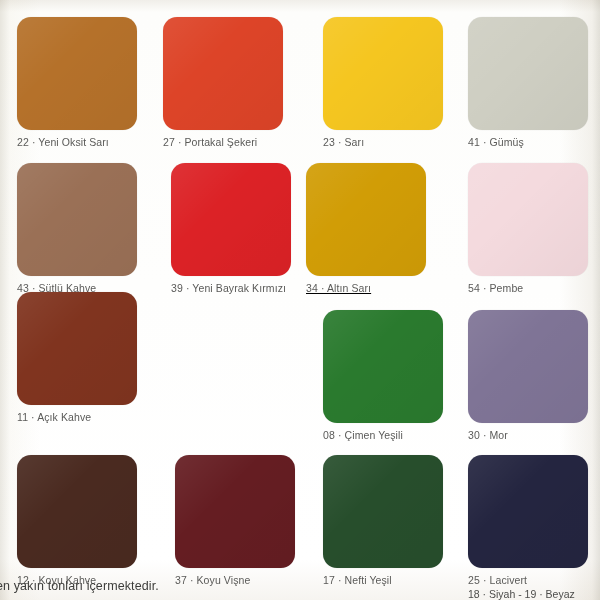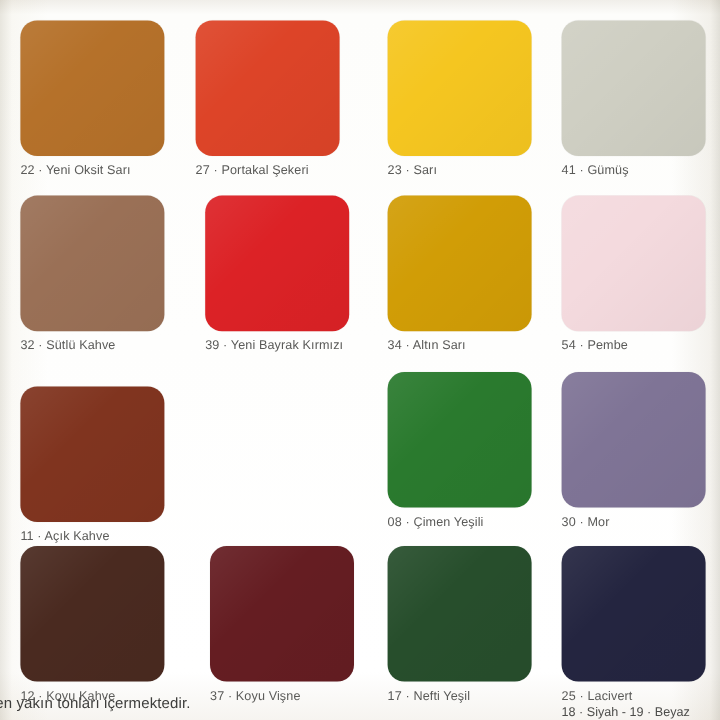--- a/index.html
+++ b/index.html
@@ -106,41 +106,41 @@
       <div class="swatch-cell" style="left: 468px; top: 17px;">
         <div class="swatch-chip" style="background: rgb(207, 207, 195);">
           <div class="sheen"></div>
         </div>
         <div class="swatch-label">41 · Gümüş</div>
       </div>
       <div class="swatch-cell" style="left: 17px; top: 163px;">
         <div class="swatch-chip" style="background: rgb(154, 112, 86);">
           <div class="sheen"></div>
         </div>
-        <div class="swatch-label">32 · Sütlü Kahve</div>
+        <div class="swatch-label">43 · Sütlü Kahve</div>
       </div>
       <div class="swatch-cell" style="left: 163px; top: 163px; padding-left: 8px;">
         <div class="swatch-chip" style="background: rgb(220, 34, 38);">
           <div class="sheen"></div>
         </div>
         <div class="swatch-label">39 · Yeni Bayrak Kırmızı</div>
       </div>
-      <div class="swatch-cell" style="left: 323px; top: 163px;">
+      <div class="swatch-cell" style="left: 306px; top: 163px; text-decoration: underline;">
         <div class="swatch-chip" style="background: rgb(209, 157, 6);">
           <div class="sheen"></div>
         </div>
         <div class="swatch-label">34 · Altın Sarı</div>
       </div>
       <div class="swatch-cell" style="left: 468px; top: 163px;">
         <div class="swatch-chip" style="background: rgb(244, 218, 222);">
           <div class="sheen"></div>
         </div>
         <div class="swatch-label">54 · Pembe</div>
       </div>
-      <div class="swatch-cell" style="left: 17px; top: 322px;">
+      <div class="swatch-cell" style="left: 17px; top: 292px;">
         <div class="swatch-chip" style="background: rgb(128, 52, 31);">
           <div class="sheen"></div>
         </div>
         <div class="swatch-label">11 · Açık Kahve</div>
       </div>
       <div class="swatch-cell" style="left: 323px; top: 310px;">
         <div class="swatch-chip" style="background: rgb(42, 122, 46);">
           <div class="sheen"></div>
         </div>
         <div class="swatch-label">08 · Çimen Yeşili</div>

